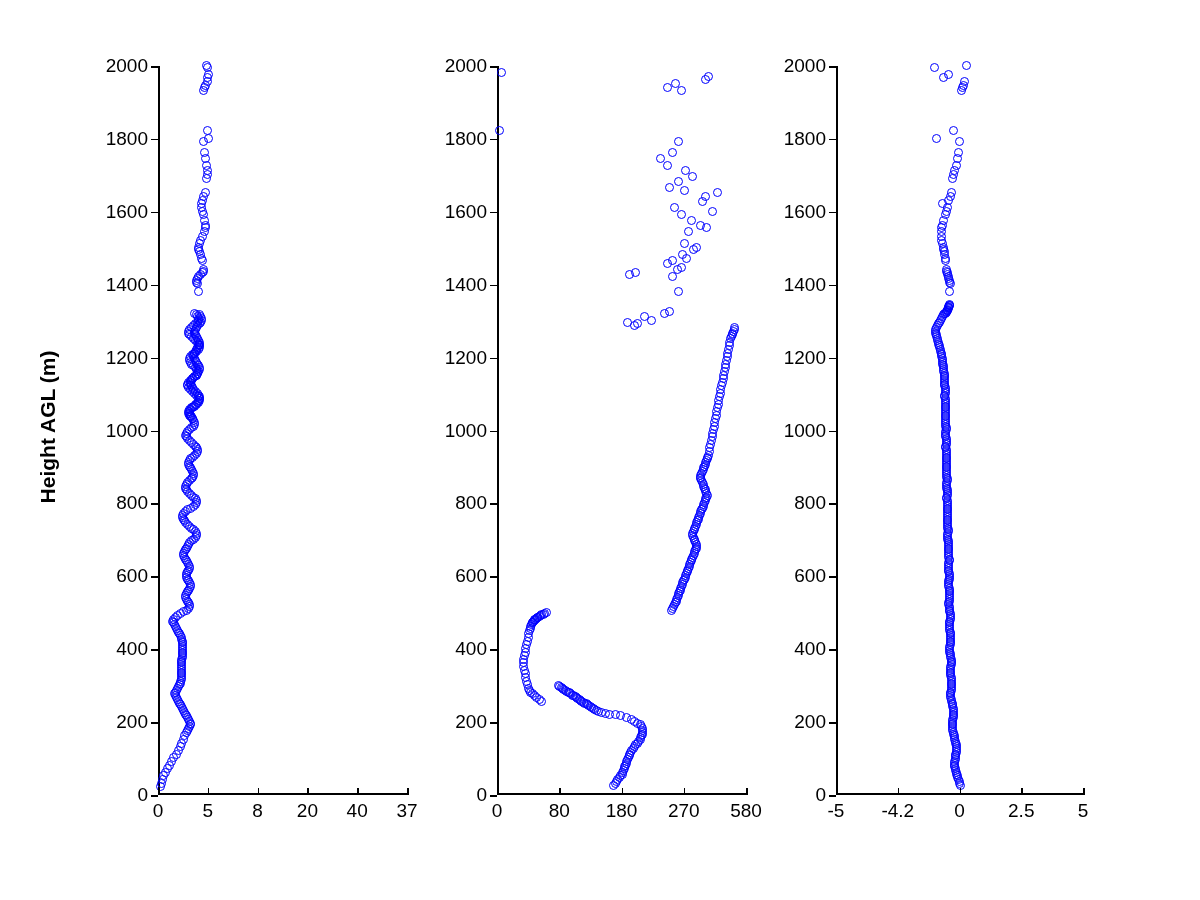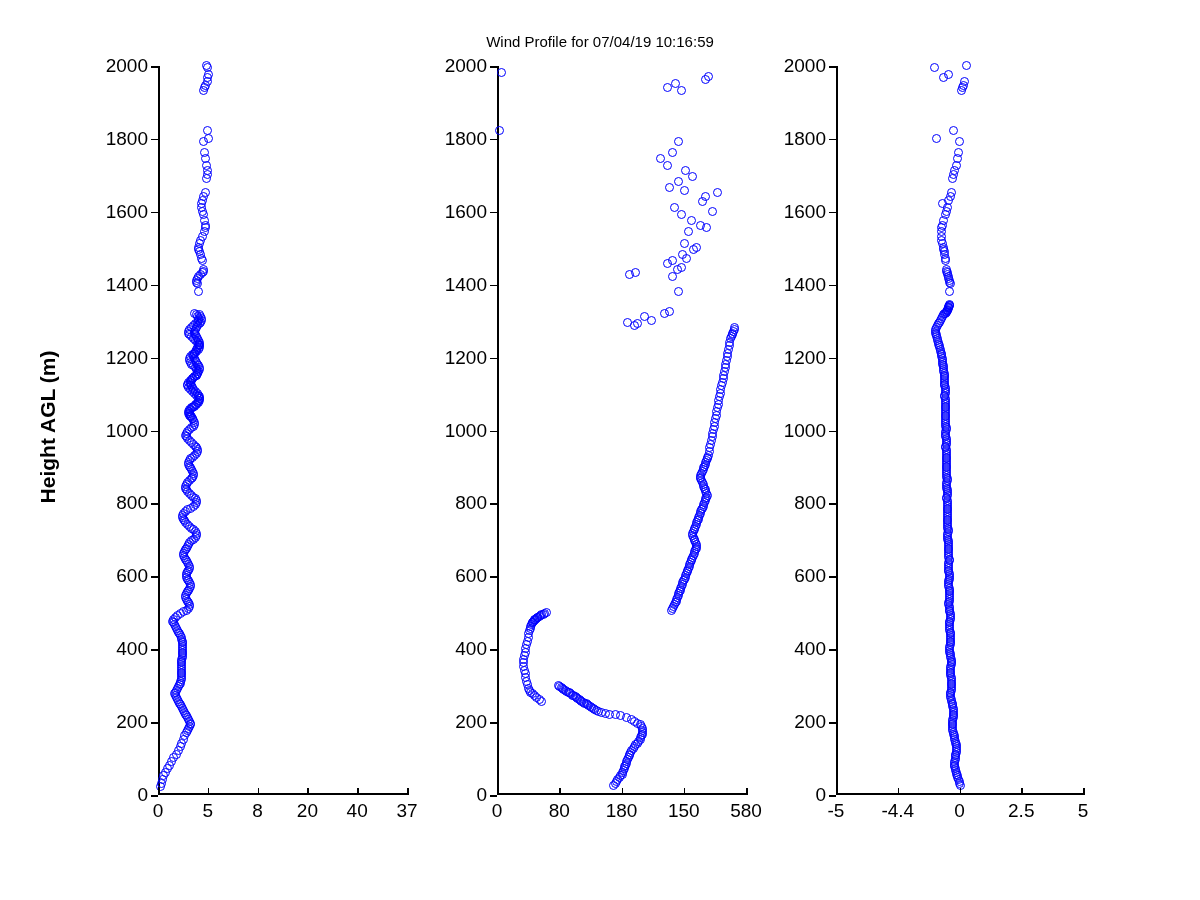--- a/index.html
+++ b/index.html
@@ -32,21 +32,20 @@
     white-space:nowrap;transform:translateX(-50%);}
   .plotarea{position:absolute;left:0;top:0;height:729px;overflow:visible;}
   .marker{position:absolute;width:9px;height:9px;border:1.6px solid #0000ff;
     border-radius:50%;box-sizing:border-box;margin-left:-5.3px;margin-top:-5.3px;}
 </style>
 </head>
 <body>
 
 <div id="stage">
 
-  <div class="figtitle">Wind Profile for  07/04/19 10:16:59</div>
 
   <div class="ylabel">Height AGL (m)</div>
 
   <div class="panel" id="panel0" style="left:158px;width:249px;">
     <div class="axisline vaxis"></div>
     <div class="axisline haxis" style="width:249px;"></div>
     <div class="plotarea" id="plot0" style="width:249px;">
         <div class="marker" style="left: 2.988px; top: 721.71px; border-color: rgb(0, 0, 255);"></div>
         <div class="marker" style="left: 3.984px; top: 718.065px; border-color: rgb(0, 0, 255);"></div>
         <div class="marker" style="left: 4.98px; top: 714.42px; border-color: rgb(0, 0, 255);"></div>
@@ -748,21 +747,21 @@
       <div class="yticklabel" style="top: 72.9px;">1800</div>
       <div class="tick ytick" style="top: 0px;"></div>
       <div class="yticklabel" style="top: 0px;">2000</div>
       <div class="tick xtick" style="left: 0px;"></div>
       <div class="xticklabel" style="left: 0px;">0</div>
       <div class="tick xtick" style="left: 62.25px;"></div>
       <div class="xticklabel" style="left: 62.25px;">80</div>
       <div class="tick xtick" style="left: 124.5px;"></div>
       <div class="xticklabel" style="left: 124.5px;">180</div>
       <div class="tick xtick" style="left: 186.75px;"></div>
-      <div class="xticklabel" style="left: 186.75px;">150</div>
+      <div class="xticklabel" style="left: 186.75px;">270</div>
       <div class="tick xtick" style="left: 249px;"></div>
       <div class="xticklabel" style="left: 249px;">580</div>
     </div>
 
   <div class="panel" id="panel2" style="left:836px;width:247px;">
     <div class="axisline vaxis"></div>
     <div class="axisline haxis" style="width:247px;"></div>
     <div class="plotarea" id="plot2" style="width:247px;">
         <div class="marker" style="left: 125.476px; top: 719.888px; border-color: rgb(0, 0, 255);"></div>
         <div class="marker" style="left: 124.735px; top: 718.065px; border-color: rgb(0, 0, 255);"></div>
@@ -1104,21 +1103,21 @@
       <div class="yticklabel" style="top: 218.7px;">1400</div>
       <div class="tick ytick" style="top: 145.8px;"></div>
       <div class="yticklabel" style="top: 145.8px;">1600</div>
       <div class="tick ytick" style="top: 72.9px;"></div>
       <div class="yticklabel" style="top: 72.9px;">1800</div>
       <div class="tick ytick" style="top: 0px;"></div>
       <div class="yticklabel" style="top: 0px;">2000</div>
       <div class="tick xtick" style="left: 0px;"></div>
       <div class="xticklabel" style="left: 0px;">-5</div>
       <div class="tick xtick" style="left: 61.75px;"></div>
-      <div class="xticklabel" style="left: 61.75px;">-4.4</div>
+      <div class="xticklabel" style="left: 61.75px;">-4.2</div>
       <div class="tick xtick" style="left: 123.5px;"></div>
       <div class="xticklabel" style="left: 123.5px;">0</div>
       <div class="tick xtick" style="left: 185.25px;"></div>
       <div class="xticklabel" style="left: 185.25px;">2.5</div>
       <div class="tick xtick" style="left: 247px;"></div>
       <div class="xticklabel" style="left: 247px;">5</div>
     </div>
 
 </div>
 

